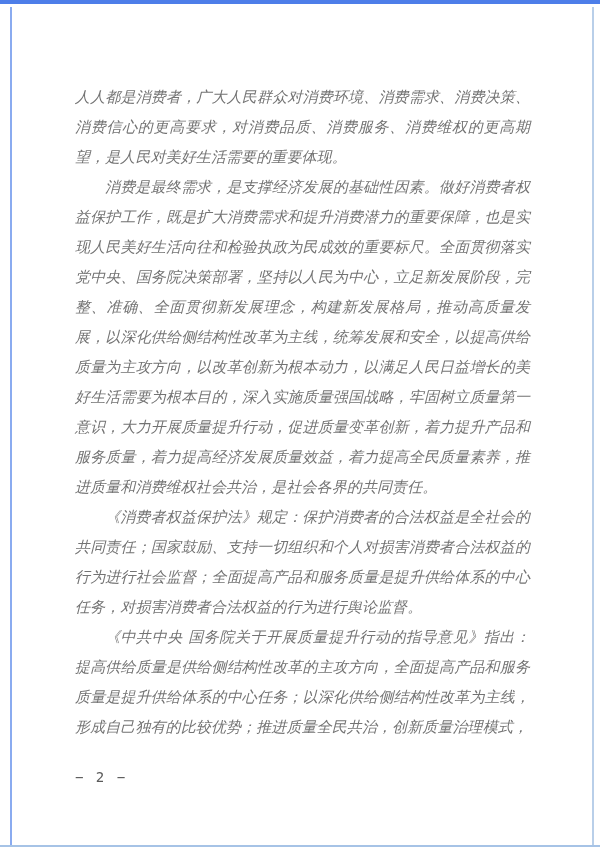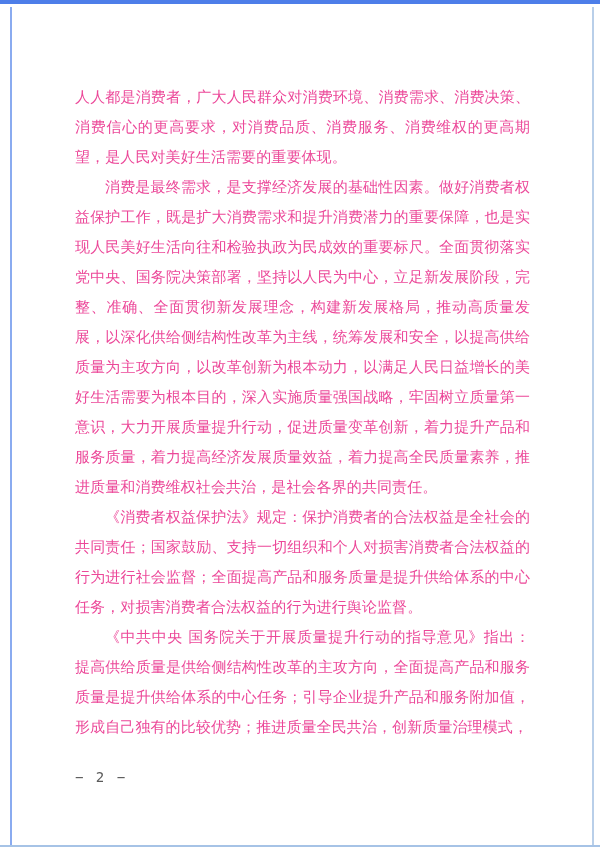--- a/index.html
+++ b/index.html
@@ -44,26 +44,27 @@
     bottom: 1px;
     height: 2px;
     background: #a6c3e6;
   }
   
   .content {
     position: absolute;
     left: 75px;
     top: 82px;
     width: 455px;
-    color: #ec4899;
+    color: #737373;
     font-size: 15px;
     line-height: 30px;
     letter-spacing: 0.1px;
     text-align: justify;
     text-justify: inter-character;
+    font-style: italic;
   }
   .para {
     margin: 0;
     padding: 0;
   }
   .para.indent {
     text-indent: 2em;
   }
   .page-number {
     position: absolute;
@@ -83,18 +84,18 @@
 
   <div class="top-bar"></div>
   <div class="left-line"></div>
   <div class="right-line"></div>
   <div class="bottom-line"></div>
 
   <div class="content">
     <p class="para">人人都是消费者，广大人民群众对消费环境、消费需求、消费决策、消费信心的更高要求，对消费品质、消费服务、消费维权的更高期望，是人民对美好生活需要的重要体现。</p>
     <p class="para indent">消费是最终需求，是支撑经济发展的基础性因素。做好消费者权益保护工作，既是扩大消费需求和提升消费潜力的重要保障，也是实现人民美好生活向往和检验执政为民成效的重要标尺。全面贯彻落实党中央、国务院决策部署，坚持以人民为中心，立足新发展阶段，完整、准确、全面贯彻新发展理念，构建新发展格局，推动高质量发展，以深化供给侧结构性改革为主线，统筹发展和安全，以提高供给质量为主攻方向，以改革创新为根本动力，以满足人民日益增长的美好生活需要为根本目的，深入实施质量强国战略，牢固树立质量第一意识，大力开展质量提升行动，促进质量变革创新，着力提升产品和服务质量，着力提高经济发展质量效益，着力提高全民质量素养，推进质量和消费维权社会共治，是社会各界的共同责任。</p>
     <p class="para indent">《消费者权益保护法》规定：保护消费者的合法权益是全社会的共同责任；国家鼓励、支持一切组织和个人对损害消费者合法权益的行为进行社会监督；全面提高产品和服务质量是提升供给体系的中心任务，对损害消费者合法权益的行为进行舆论监督。</p>
-    <p class="para indent">《中共中央 国务院关于开展质量提升行动的指导意见》指出：提高供给质量是供给侧结构性改革的主攻方向，全面提高产品和服务质量是提升供给体系的中心任务；引导企业提升产品和服务附加值，形成自己独有的比较优势；推进质量全民共治，创新质量治理模式，</p>
+    <p class="para indent">《中共中央 国务院关于开展质量提升行动的指导意见》指出：提高供给质量是供给侧结构性改革的主攻方向，全面提高产品和服务质量是提升供给体系的中心任务；以深化供给侧结构性改革为主线，形成自己独有的比较优势；推进质量全民共治，创新质量治理模式，</p>
   </div>
 
   <div class="page-number">− 2 −</div>
 
 </div>
 
 </body></html>

